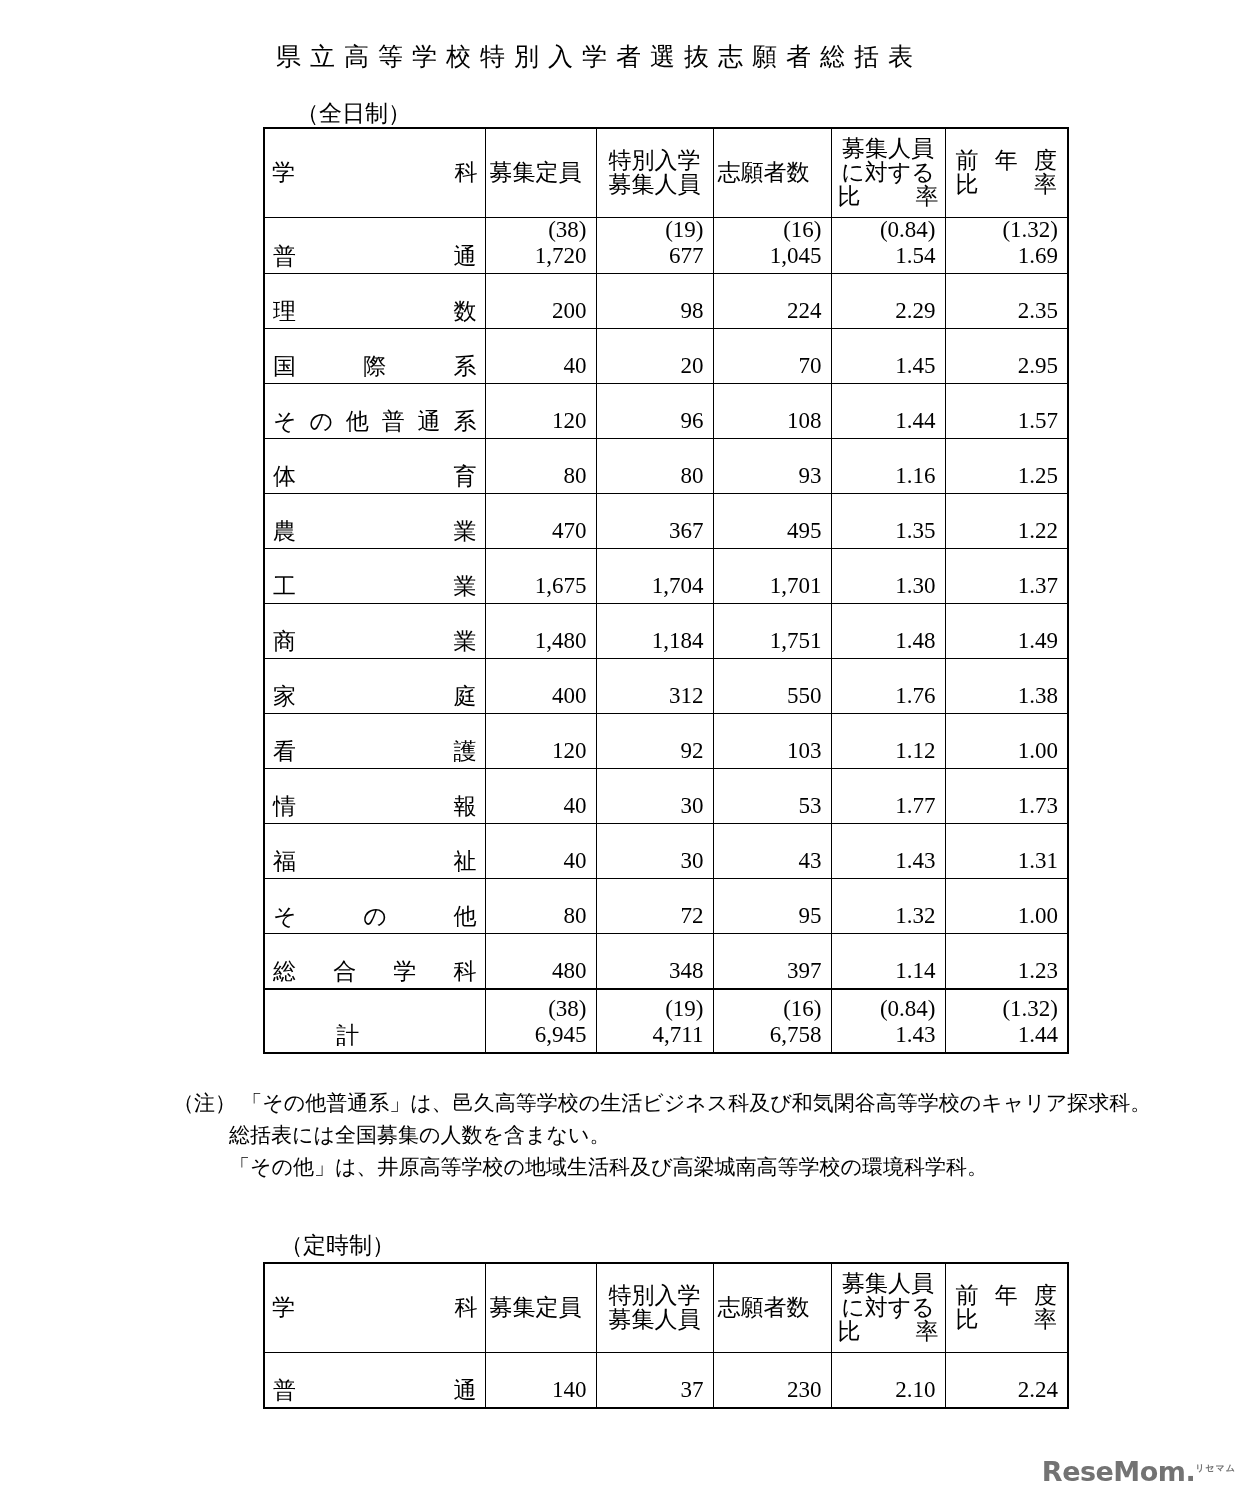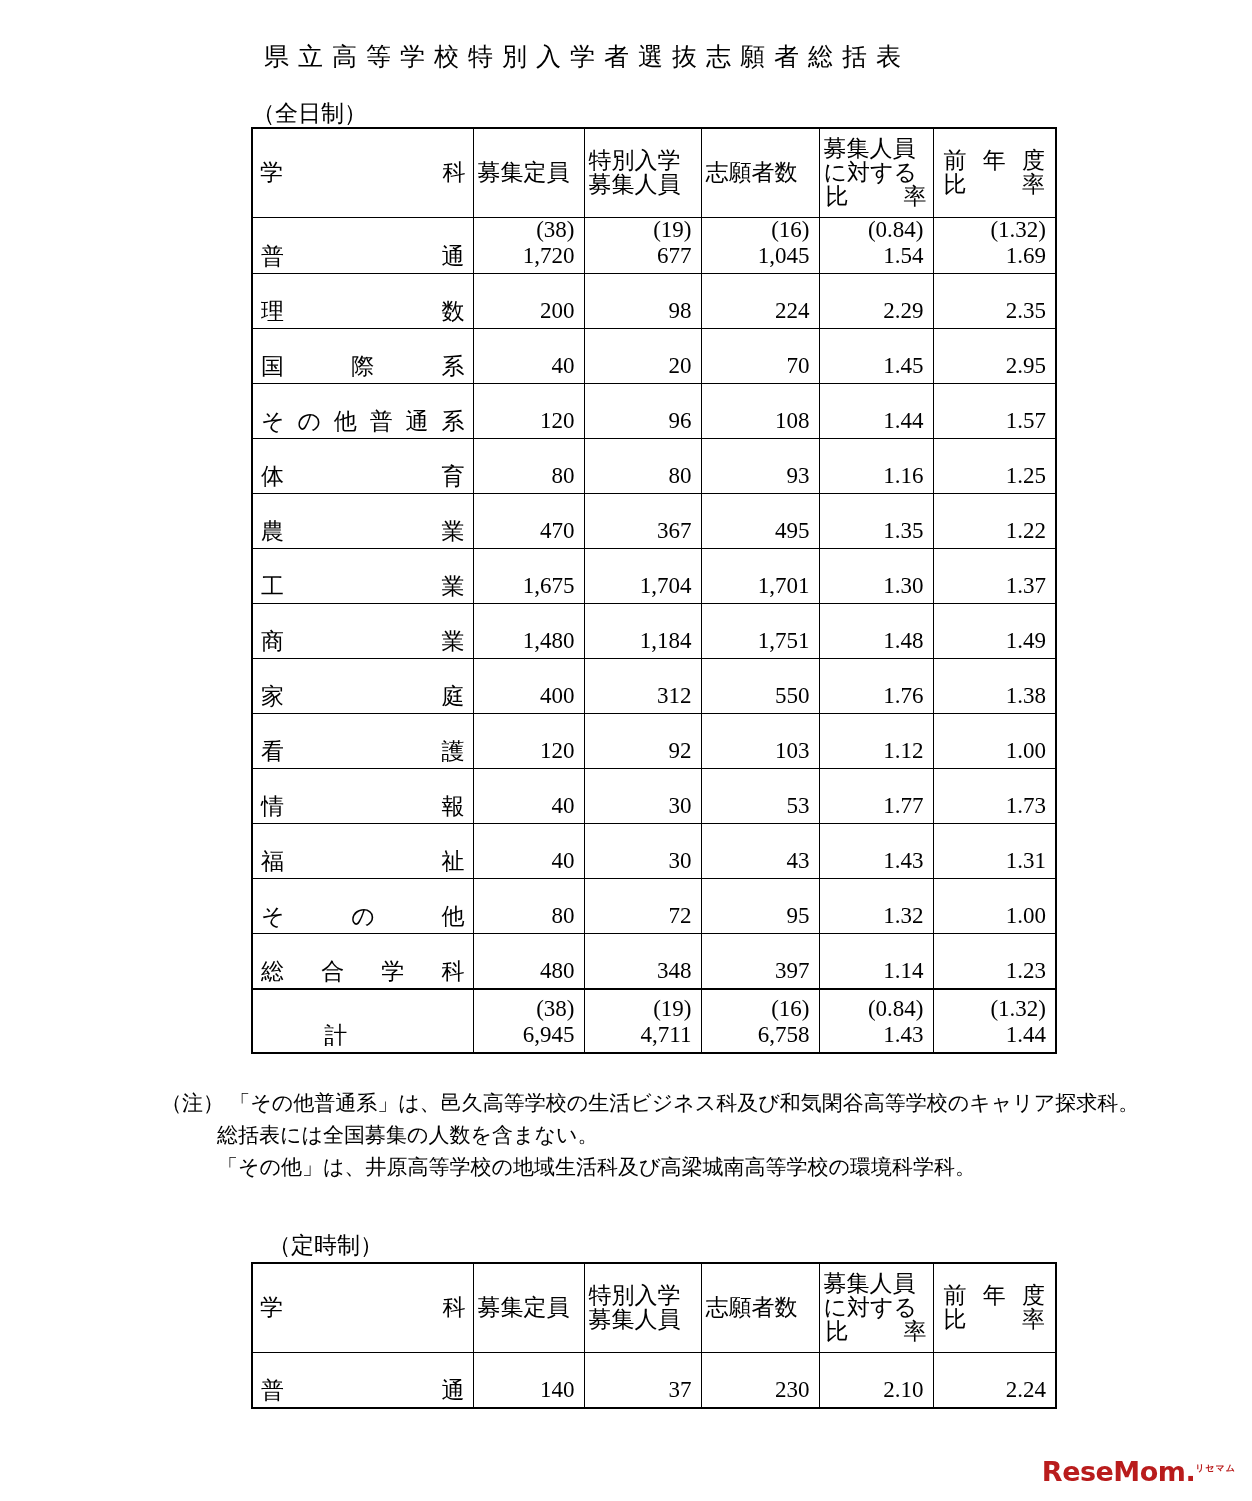--- a/index.html
+++ b/index.html
@@ -12,40 +12,41 @@
     height: 1501px;
     position: relative;
     font-family: "Liberation Serif", "DejaVu Serif", serif;
     color: #000000;
     overflow: hidden;
   }
 
   .page {
     position: absolute;
     inset: 0;
+    margin-left: 12px;
   }
 
   
   .doc-title {
     position: absolute;
     left: 264px;
     top: 40px;
     font-size: 25px;
     letter-spacing: 9px;
     white-space: nowrap;
     font-weight: 400;
   }
 
   
   .section-caption {
     position: absolute;
     font-size: 23px;
     white-space: nowrap;
   }
-  #caption-zennichi { left: 252px; top: 98px; }
+  #caption-zennichi { left: 284px; top: 98px; }
   #caption-teiji    { left: 268px; top: 1230px; text-align: center; }
 
   
   table.grid {
     position: absolute;
     border-collapse: collapse;
     table-layout: fixed;
     font-size: 23px;
   }
   #table-zennichi { left: 251px; top: 127px; width: 804px; }
@@ -77,20 +78,21 @@
     justify-content: space-between;
     padding: 0 7px;
     white-space: nowrap;
   }
   .hdr-center {
     text-align: left;
     white-space: nowrap;
     padding: 0 4px;
   }
   .hdr-lines {
+    text-align: center;
     white-space: nowrap;
     padding: 0 4px;
   }
   .hdr-lines div { line-height: 1.04; }
 
   
   tr.data-row td { height: 54px; }
 
   .subject {
     display: flex;
@@ -139,21 +141,21 @@
   .note-marker { display: inline-block; }
 
   
   .watermark {
     position: absolute;
     right: 16px;
     bottom: 14px;
     font-family: "DejaVu Sans", sans-serif;
     font-size: 27px;
     font-weight: 700;
-    color: #b91c1c;
+    color: #737373;
     letter-spacing: -0.5px;
     white-space: nowrap;
   }
   .watermark sup {
     font-size: 9px;
     letter-spacing: 1px;
     vertical-align: super;
   }
 </style>
 </head>

